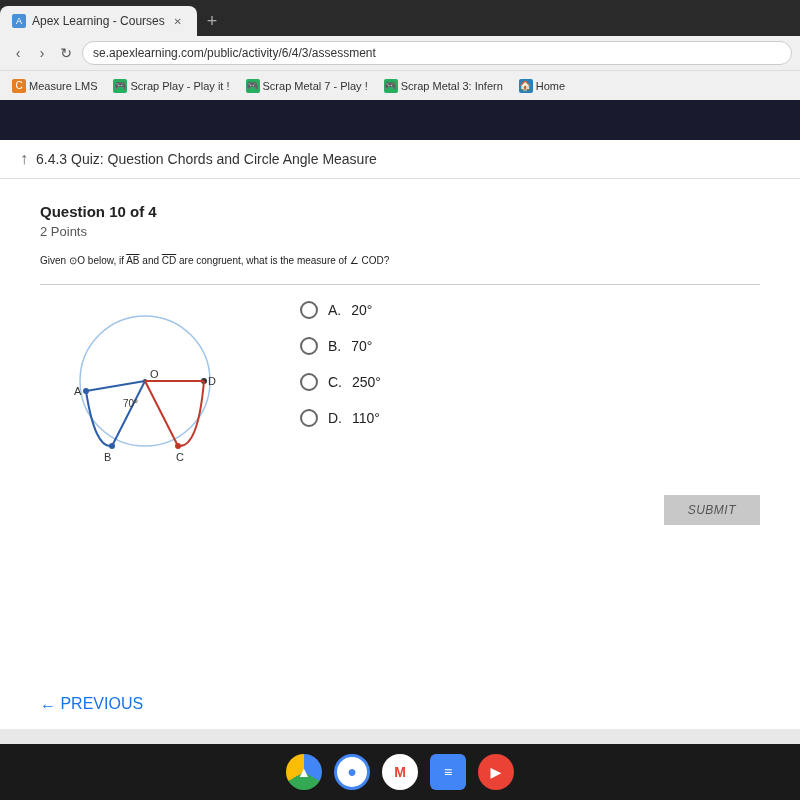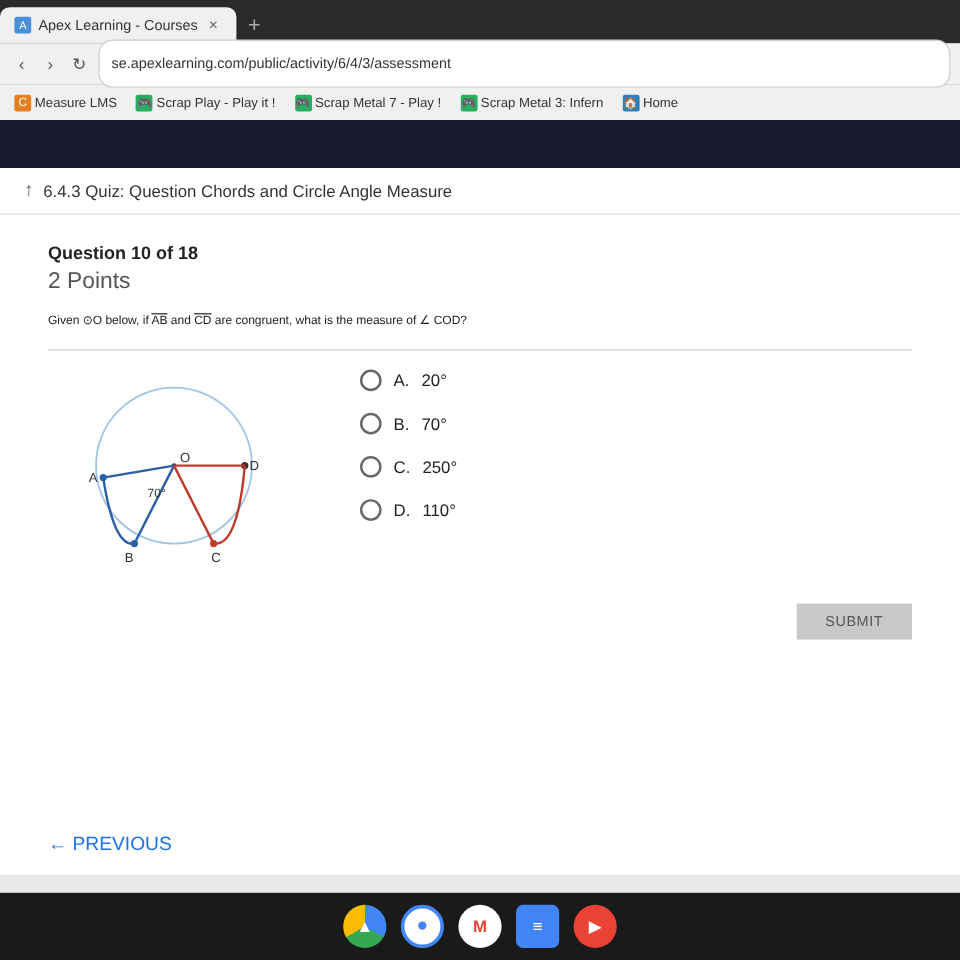--- a/index.html
+++ b/index.html
@@ -98,21 +98,21 @@
     .address-box {
       flex: 1;
       background: white;
       border: 1px solid #ccc;
       border-radius: 12px;
       padding: 2px 10px;
       font-size: 12px;
       color: #333;
       display: flex;
       align-items: center;
-      height: 40px;
+      height: 24px;
     }
 
     .bookmarks-bar {
       background: #f0f0f0;
       border-top: 1px solid #ddd;
       display: flex;
       align-items: center;
       padding: 2px 8px;
       gap: 8px;
       height: 30px;
@@ -183,21 +183,21 @@
     }
 
     .question-label {
       font-weight: bold;
       font-size: 15px;
       margin-bottom: 4px;
       color: #222;
     }
 
     .points-label {
-      font-size: 19px;
+      font-size: 13px;
       color: #555;
       margin-bottom: 14px;
     }
 
     .question-text {
       font-size: 10px;
       color: #222;
       margin-bottom: 16px;
       line-height: 1.5;
     }
@@ -266,20 +266,21 @@
 
     .submit-btn {
       background: #c8c8c8;
       color: #555;
       border: none;
       padding: 8px 24px;
       font-size: 12px;
       cursor: pointer;
       letter-spacing: 0.5px;
       text-transform: uppercase;
+      font-style: italic;
     }
 
     .prev-area {
       padding: 16px 40px;
       background: white;
     }
 
     .prev-link {
       color: #1a73e8;
       font-size: 16px;
@@ -375,21 +376,21 @@
 
   <div class="page-header-bar"></div>
 
   <div class="quiz-header">
     <span class="quiz-title-icon">↑</span>
     <span>6.4.3 Quiz:  Question Chords and Circle Angle Measure</span>
   </div>
 
   <div class="quiz-main">
 
-    <div class="question-label">Question 10 of 18</div>
+    <div class="question-label">Question 10 of 4</div>
     <div class="points-label">2 Points</div>
 
     <div class="question-text">
       Given ⊙O below, if <span class="overline">AB</span> and <span class="overline">CD</span> are congruent, what is the measure of ∠ COD?
     </div>
 
     <hr class="divider-line">
 
     <div class="question-body">
 

